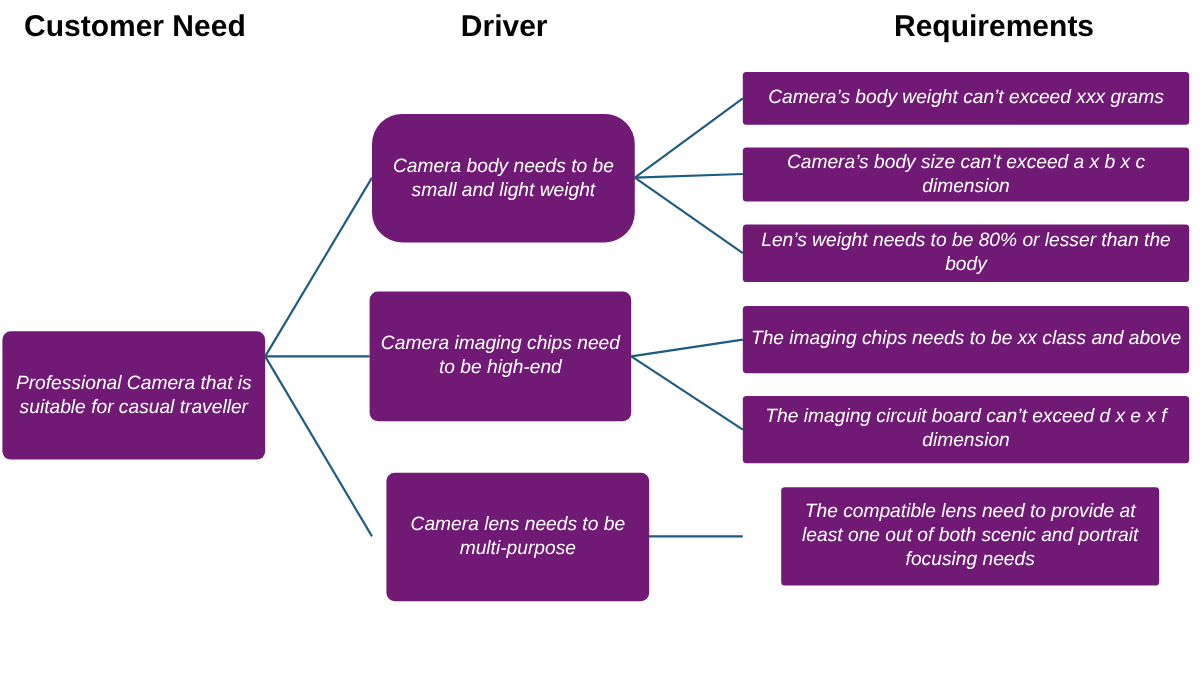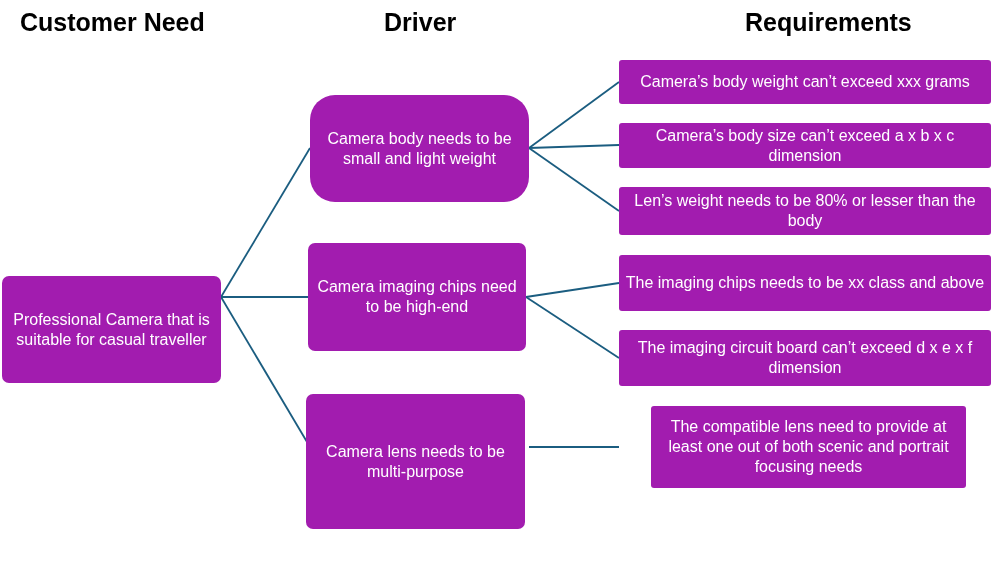--- a/index.html
+++ b/index.html
@@ -1,21 +1,21 @@
 <!DOCTYPE html>
 <html><head>
 <meta charset="utf-8">
 <style>
   html, body { margin: 0; padding: 0; background: #ffffff; }
   body { width: 1000px; height: 561px; position: relative; overflow: hidden;
          font-family: "Liberation Sans", "DejaVu Sans", sans-serif; }
   .header { position: absolute; top: 8px; font-weight: bold; font-size: 25px; color: #000; }
-  .box { position: absolute; background: #a21caf; color: #fff; border-radius: 7px;
+  .box { position: absolute; background: #701a75; color: #fff; border-radius: 7px;
          display: flex; align-items: center; justify-content: center; text-align: center;
-         font-size: 16px; line-height: 20px; box-sizing: border-box; padding: 4px 8px; }
+         font-size: 16px; line-height: 20px; box-sizing: border-box; padding: 4px 8px; font-style: italic; }
   .rbox { border-radius: 3px; padding: 2px 6px; }
   svg.connectors { position: absolute; left: 0; top: 0; width: 1000px; height: 561px; }
   svg.connectors line { stroke: #1b5d80; stroke-width: 1.8; }
 </style>
 </head>
 <body>
 
 <svg class="connectors">
   <line x1="221" y1="297" x2="310" y2="148"></line>
   <line x1="221" y1="297" x2="308" y2="297"></line>
@@ -29,20 +29,20 @@
 </svg>
 
 <div class="header" style="left:20px;">Customer Need</div>
 <div class="header" style="left:364px;margin-left:20px;">Driver</div>
 <div class="header" style="left:745px;">Requirements</div>
 
 <div class="box" style="left:2px; top:244px; width:219px; height:107px;margin-top:32px;">Professional Camera that is suitable for casual traveller</div>
 
 <div class="box" style="left:310px; top:95px; width:219px; height:107px;border-radius:25px;">Camera body needs to be small and light weight</div>
 <div class="box" style="left:308px; top:243px; width:218px; height:108px;">Camera imaging chips need to be high-end</div>
-<div class="box" style="left:306px; top:394px; width:219px; height:135px;">Camera lens needs to be multi-purpose</div>
+<div class="box" style="left:322px; top:394px; width:219px; height:107px;">Camera lens needs to be multi-purpose</div>
 
 <div class="box rbox" style="left:619px; top:60px; width:372px; height:44px;">Camera’s body weight can’t exceed xxx grams</div>
 <div class="box rbox" style="left:619px; top:123px; width:372px; height:45px;">Camera’s body size can’t exceed a x b x c dimension</div>
 <div class="box rbox" style="left:619px; top:187px; width:372px; height:48px;">Len’s weight needs to be 80% or lesser than the body</div>
 <div class="box rbox" style="left:619px; top:255px; width:372px; height:56px;">The imaging chips needs to be xx class and above</div>
 <div class="box rbox" style="left:619px; top:330px; width:372px; height:56px;">The imaging circuit board can’t exceed d x e x f dimension</div>
 <div class="box rbox" style="left:619px; top:406px; width:315px; height:82px;margin-left:32px;">The compatible lens need to provide at least one out of both scenic and portrait focusing needs</div>
 
 </body></html>

